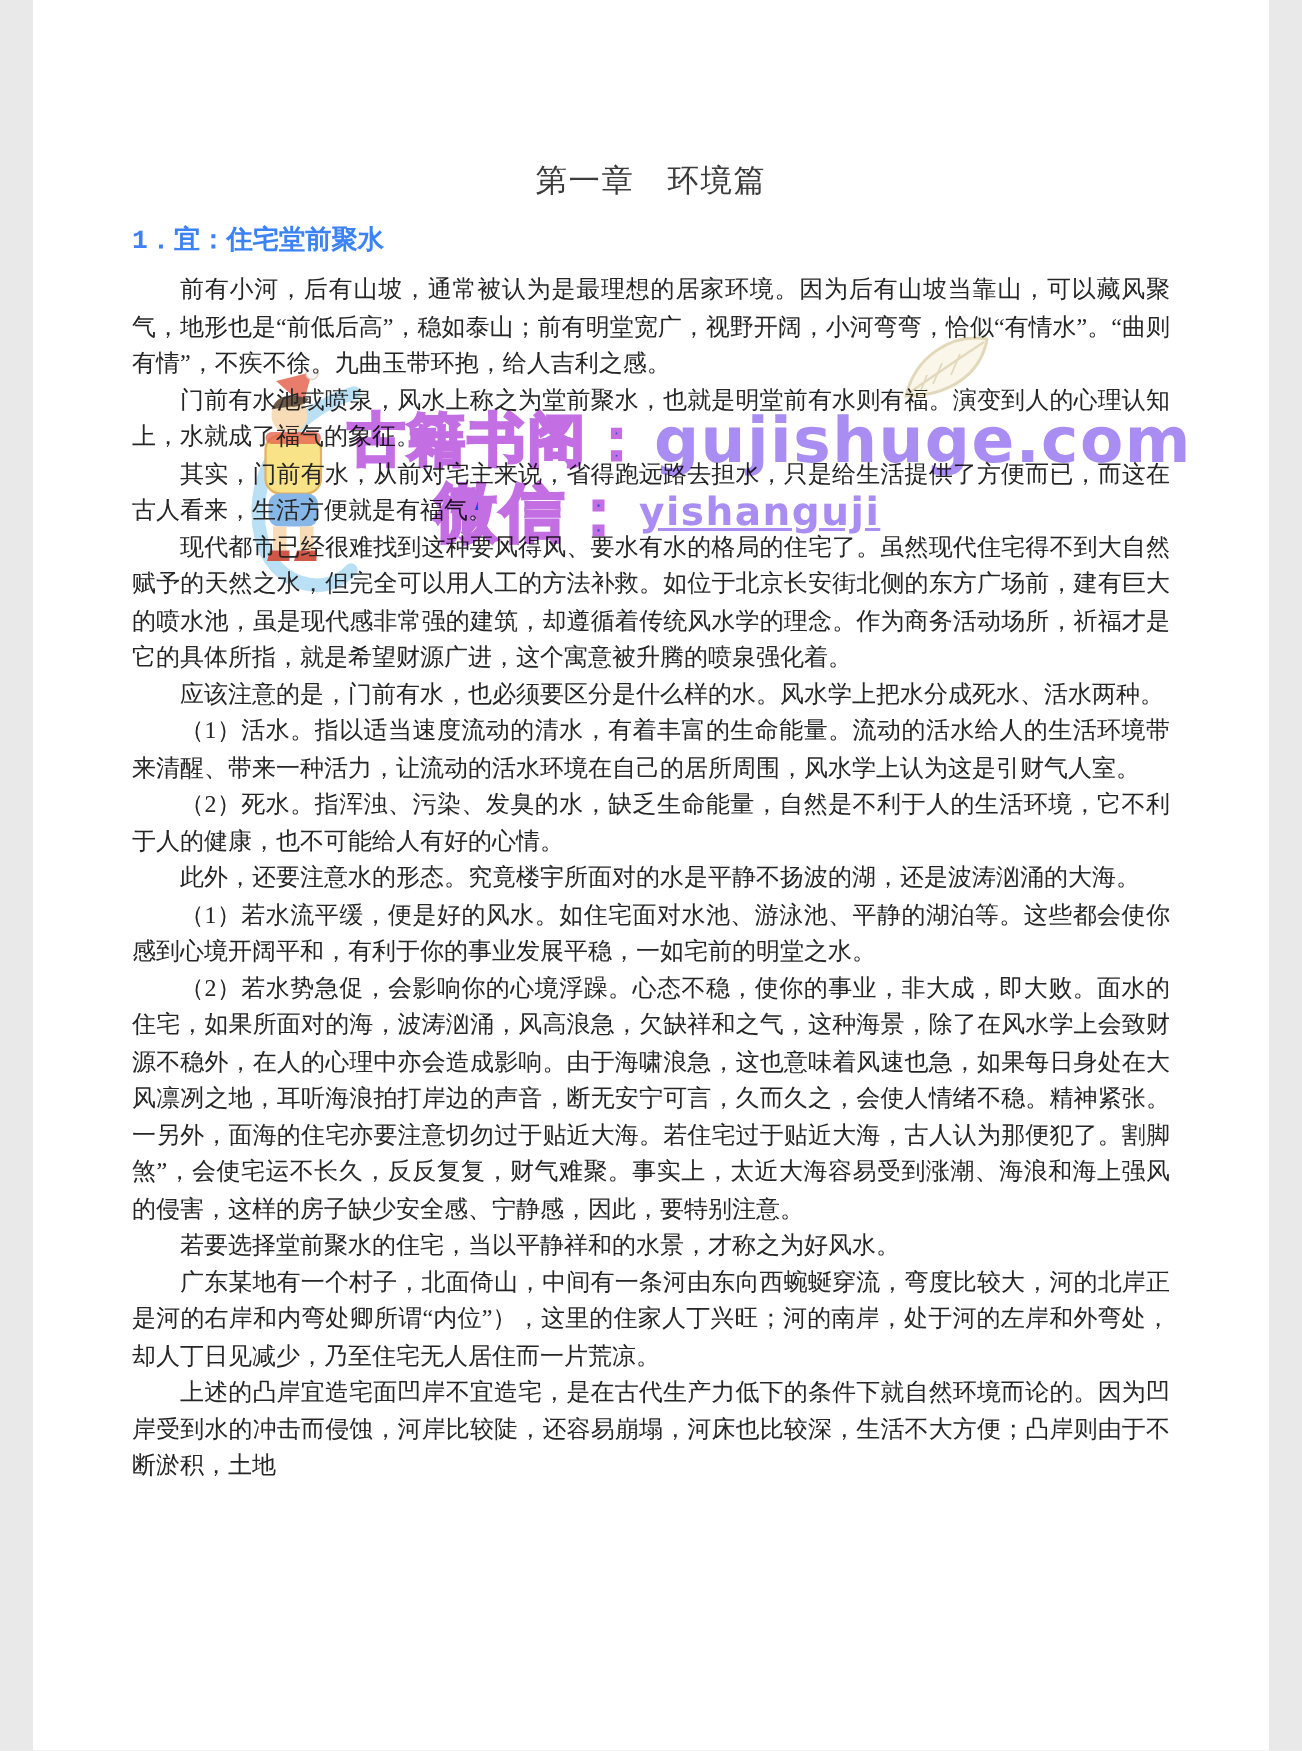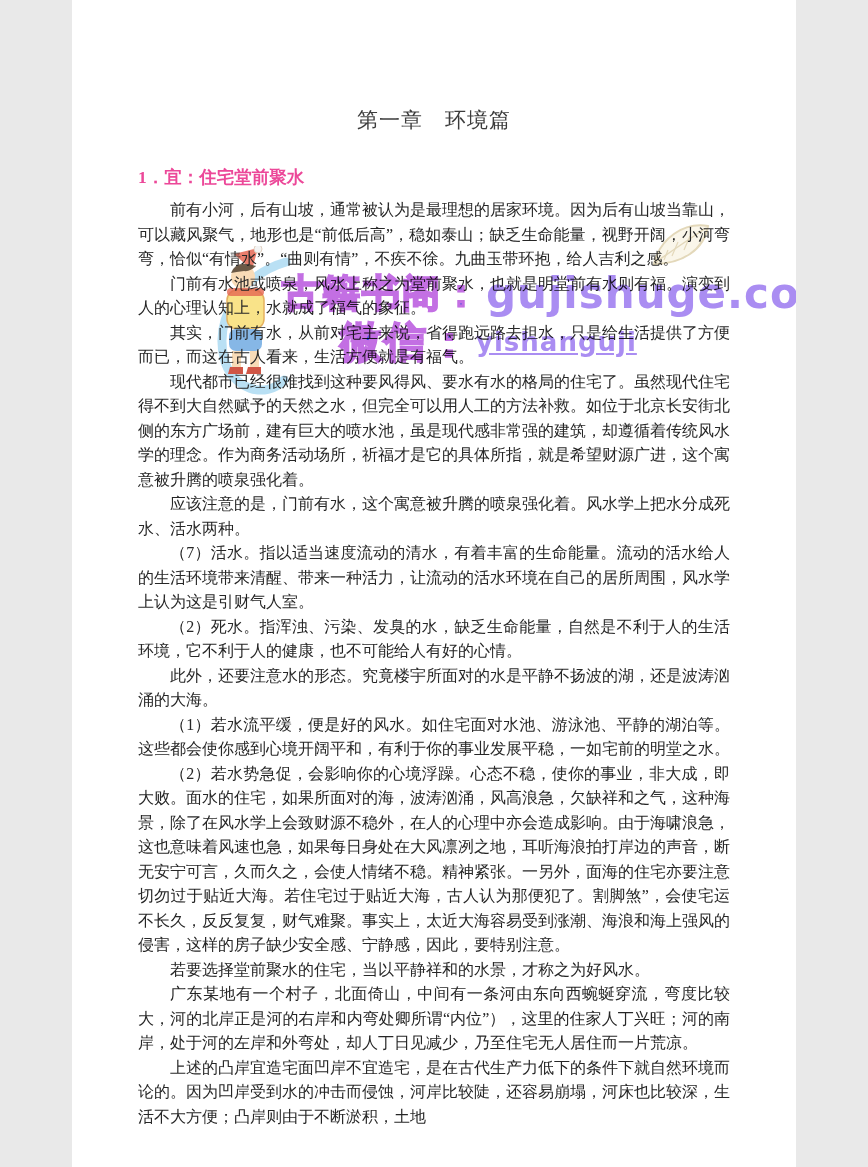--- a/index.html
+++ b/index.html
@@ -1,41 +1,42 @@
 <!DOCTYPE html>
 <html><head>
 <meta charset="utf-8">
 <style>
   html,body{margin:0;padding:0;background:#e9e9e9;}
   .page{
     position:relative;
-    width:724px;height:1167px;
+    width:824px;height:1167px;
     margin:0 auto;
     background:#ffffff;
     overflow:hidden;
     font-family:"Liberation Serif","DejaVu Serif",serif;
     box-sizing:border-box;
     padding:106px 66px 0 66px;
   }
   .doc-title{
     margin:0 0 14px 0;
     font-size:21px;
     font-weight:normal;
     letter-spacing:1px;
     text-align:center;
     color:#3c3c3c;
     line-height:28px;
   }
   .content{position:relative;z-index:1;}
   .sec-heading{
     font-size:17.5px;
     font-weight:bold;
-    color:#ec4899;
-    margin:30px 0 8px 0;
+    color:#3b82f6;
+    margin:14px 0 8px 0;
     line-height:26px;
+    font-family:Liberation Mono, monospace;
   }
   .content p{
     margin:0;
     font-size:16px;
     line-height:24.5px;
     color:#262626;
     text-align:justify;
     text-indent:2em;
   }
   
@@ -95,26 +96,26 @@
   </svg>
 
   <svg class="deco leaf" width="62" height="48" viewBox="0 0 62 48">
     <path d="M4 44 C 10 18, 34 2, 58 6 C 54 30, 32 44, 4 44 Z" fill="#faf6ea" stroke="#e3d8ba" stroke-width="2"></path>
     <path d="M6 42 C 20 32, 38 20, 56 8" stroke="#e3d8ba" stroke-width="1.5" fill="none"></path>
     <path d="M22 36 L28 22 M34 30 L40 16 M14 40 L18 30" stroke="#e3d8ba" stroke-width="1.2" fill="none"></path>
   </svg>
 
   <div class="content">
       <h2 class="sec-heading">1．宜：住宅堂前聚水</h2>
-      <p>前有小河，后有山坡，通常被认为是最理想的居家环境。因为后有山坡当靠山，可以藏风聚气，地形也是“前低后高”，稳如泰山；缺乏生命能量，视野开阔，小河弯弯，恰似“有情水”。“曲则有情”，不疾不徐。九曲玉带环抱，给人吉利之感。</p>
+      <p>前有小河，后有山坡，通常被认为是最理想的居家环境。因为后有山坡当靠山，可以藏风聚气，地形也是“前低后高”，稳如泰山；前有明堂宽广，视野开阔，小河弯弯，恰似“有情水”。“曲则有情”，不疾不徐。九曲玉带环抱，给人吉利之感。</p>
       <p>门前有水池或喷泉，风水上称之为堂前聚水，也就是明堂前有水则有福。演变到人的心理认知上，水就成了福气的象征。</p>
       <p>其实，门前有水，从前对宅主来说，省得跑远路去担水，只是给生活提供了方便而已，而这在古人看来，生活方便就是有福气。</p>
       <p>现代都市已经很难找到这种要风得风、要水有水的格局的住宅了。虽然现代住宅得不到大自然赋予的天然之水，但完全可以用人工的方法补救。如位于北京长安街北侧的东方广场前，建有巨大的喷水池，虽是现代感非常强的建筑，却遵循着传统风水学的理念。作为商务活动场所，祈福才是它的具体所指，就是希望财源广进，这个寓意被升腾的喷泉强化着。</p>
-      <p>应该注意的是，门前有水，这个寓意被升腾的喷泉强化着。风水学上把水分成死水、活水两种。</p>
-      <p>（7）活水。指以适当速度流动的清水，有着丰富的生命能量。流动的活水给人的生活环境带来清醒、带来一种活力，让流动的活水环境在自己的居所周围，风水学上认为这是引财气人室。</p>
+      <p>应该注意的是，门前有水，也必须要区分是什么样的水。风水学上把水分成死水、活水两种。</p>
+      <p>（1）活水。指以适当速度流动的清水，有着丰富的生命能量。流动的活水给人的生活环境带来清醒、带来一种活力，让流动的活水环境在自己的居所周围，风水学上认为这是引财气人室。</p>
       <p>（2）死水。指浑浊、污染、发臭的水，缺乏生命能量，自然是不利于人的生活环境，它不利于人的健康，也不可能给人有好的心情。</p>
       <p>此外，还要注意水的形态。究竟楼宇所面对的水是平静不扬波的湖，还是波涛汹涌的大海。</p>
       <p>（1）若水流平缓，便是好的风水。如住宅面对水池、游泳池、平静的湖泊等。这些都会使你感到心境开阔平和，有利于你的事业发展平稳，一如宅前的明堂之水。</p>
       <p>（2）若水势急促，会影响你的心境浮躁。心态不稳，使你的事业，非大成，即大败。面水的住宅，如果所面对的海，波涛汹涌，风高浪急，欠缺祥和之气，这种海景，除了在风水学上会致财源不稳外，在人的心理中亦会造成影响。由于海啸浪急，这也意味着风速也急，如果每日身处在大风凛冽之地，耳听海浪拍打岸边的声音，断无安宁可言，久而久之，会使人情绪不稳。精神紧张。一另外，面海的住宅亦要注意切勿过于贴近大海。若住宅过于贴近大海，古人认为那便犯了。割脚煞”，会使宅运不长久，反反复复，财气难聚。事实上，太近大海容易受到涨潮、海浪和海上强风的侵害，这样的房子缺少安全感、宁静感，因此，要特别注意。</p>
       <p>若要选择堂前聚水的住宅，当以平静祥和的水景，才称之为好风水。</p>
       <p>广东某地有一个村子，北面倚山，中间有一条河由东向西蜿蜒穿流，弯度比较大，河的北岸正是河的右岸和内弯处卿所谓“内位”），这里的住家人丁兴旺；河的南岸，处于河的左岸和外弯处，却人丁日见减少，乃至住宅无人居住而一片荒凉。</p>
       <p>上述的凸岸宜造宅面凹岸不宜造宅，是在古代生产力低下的条件下就自然环境而论的。因为凹岸受到水的冲击而侵蚀，河岸比较陡，还容易崩塌，河床也比较深，生活不大方便；凸岸则由于不断淤积，土地</p>
     </div>
 
   <div class="watermark">

